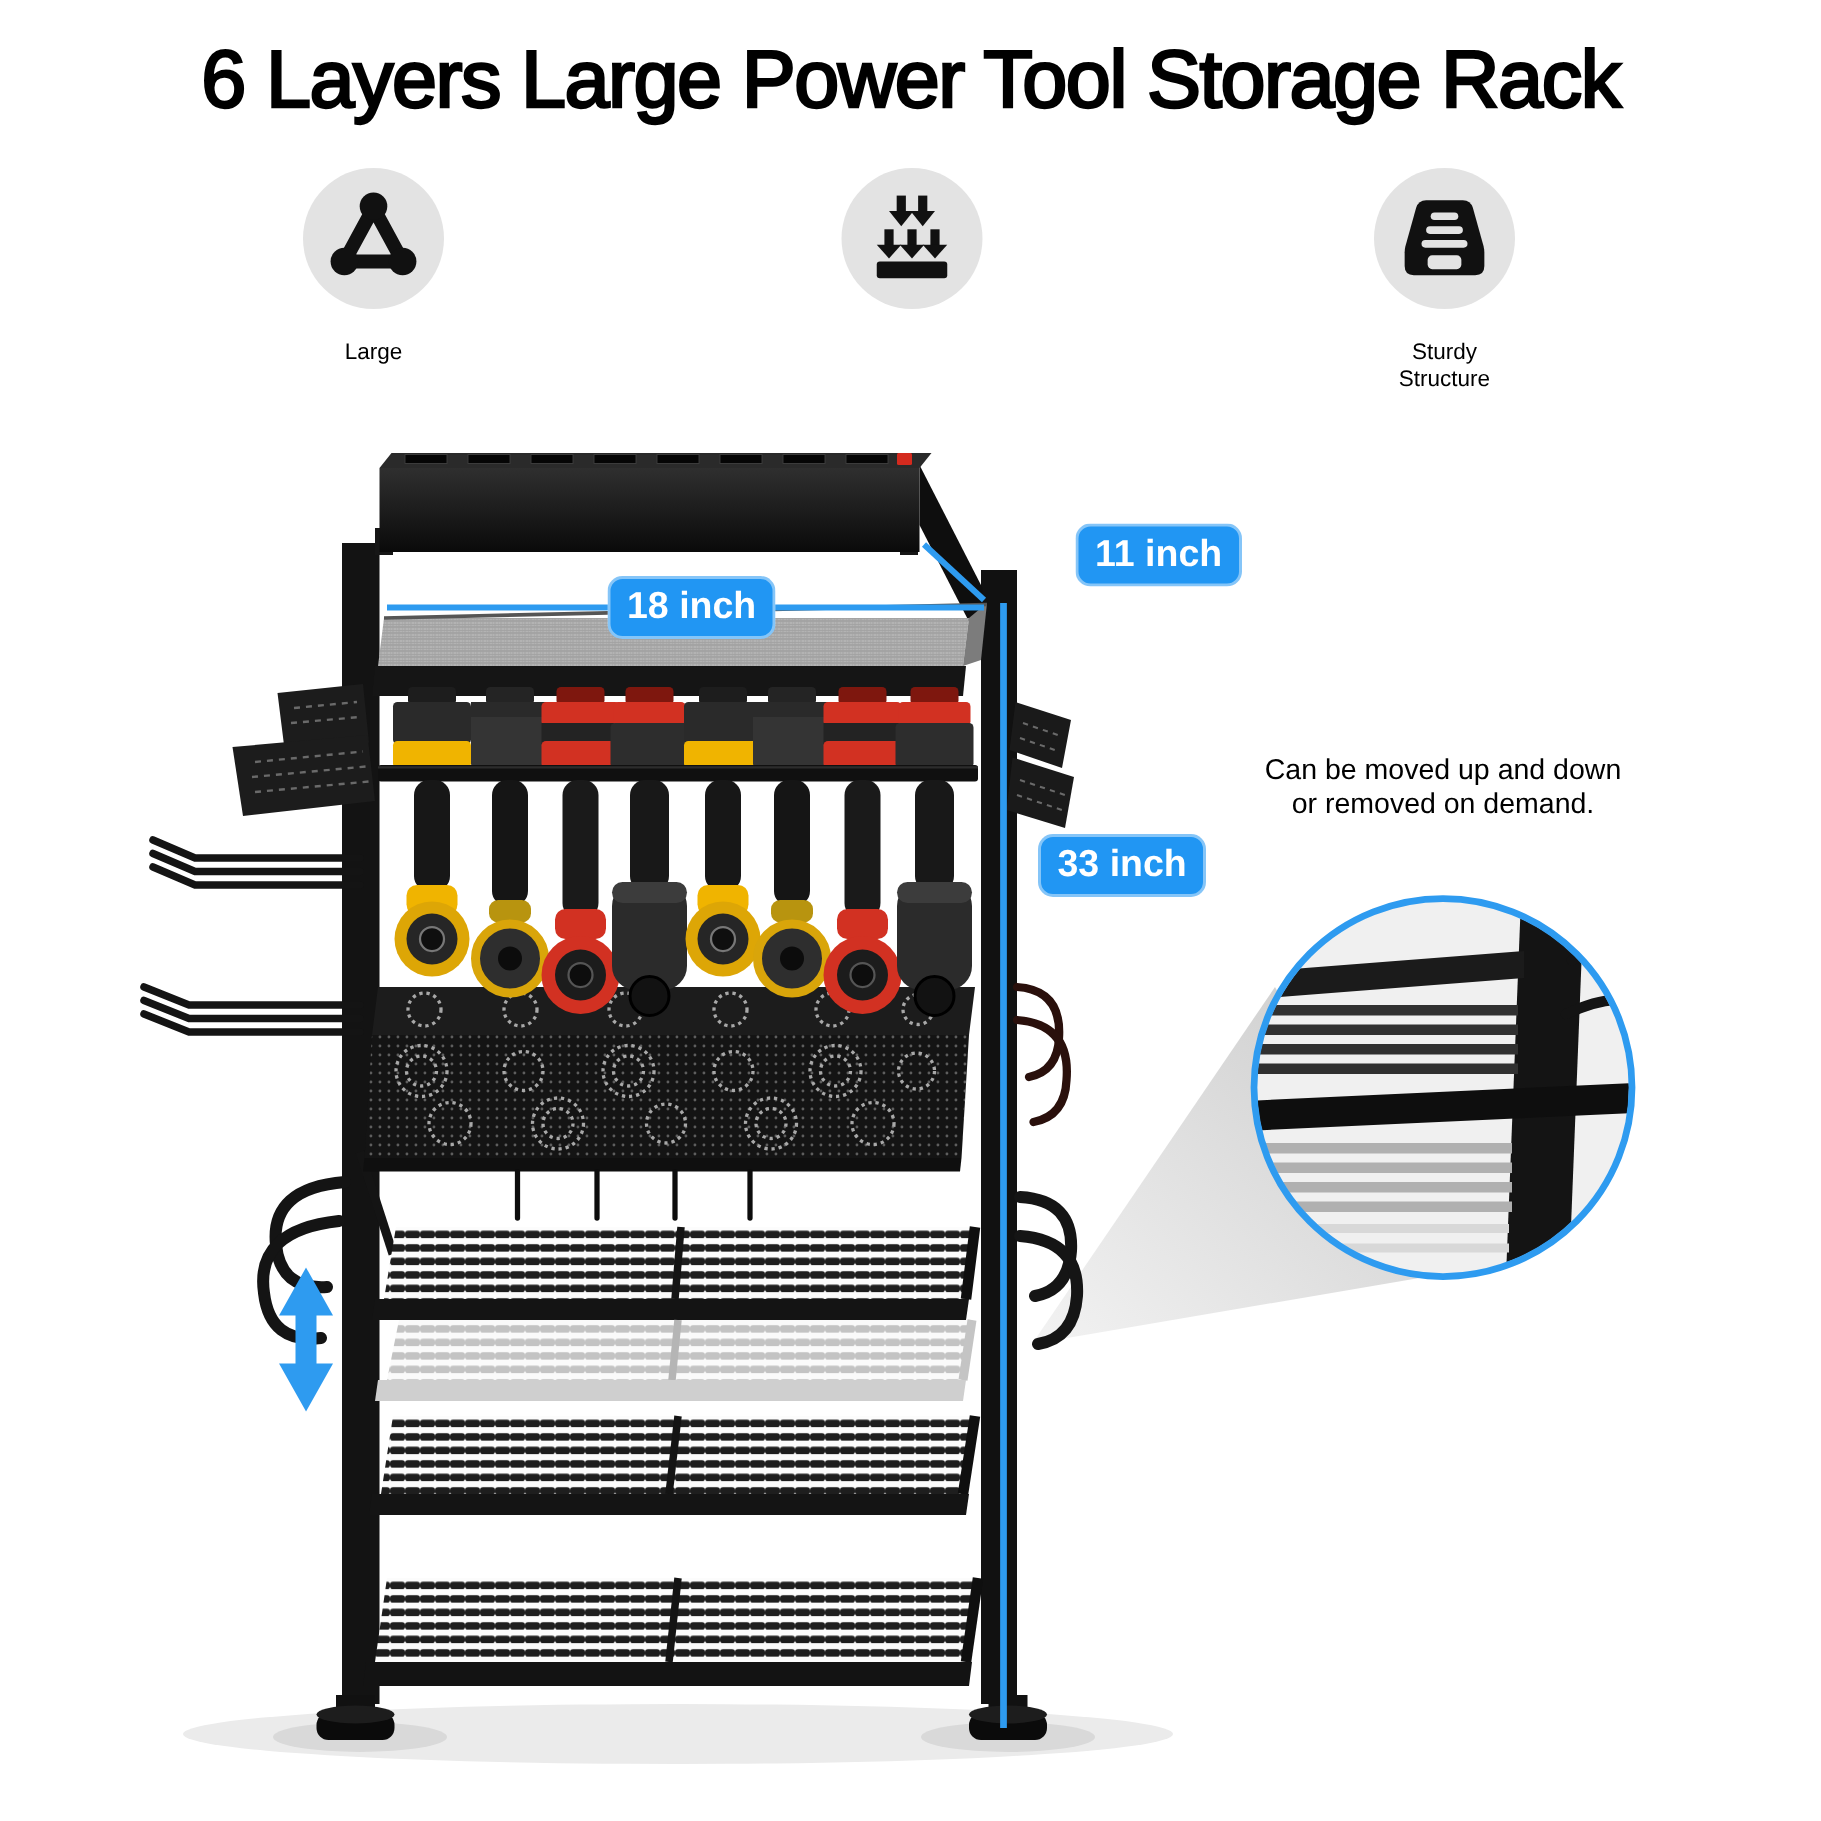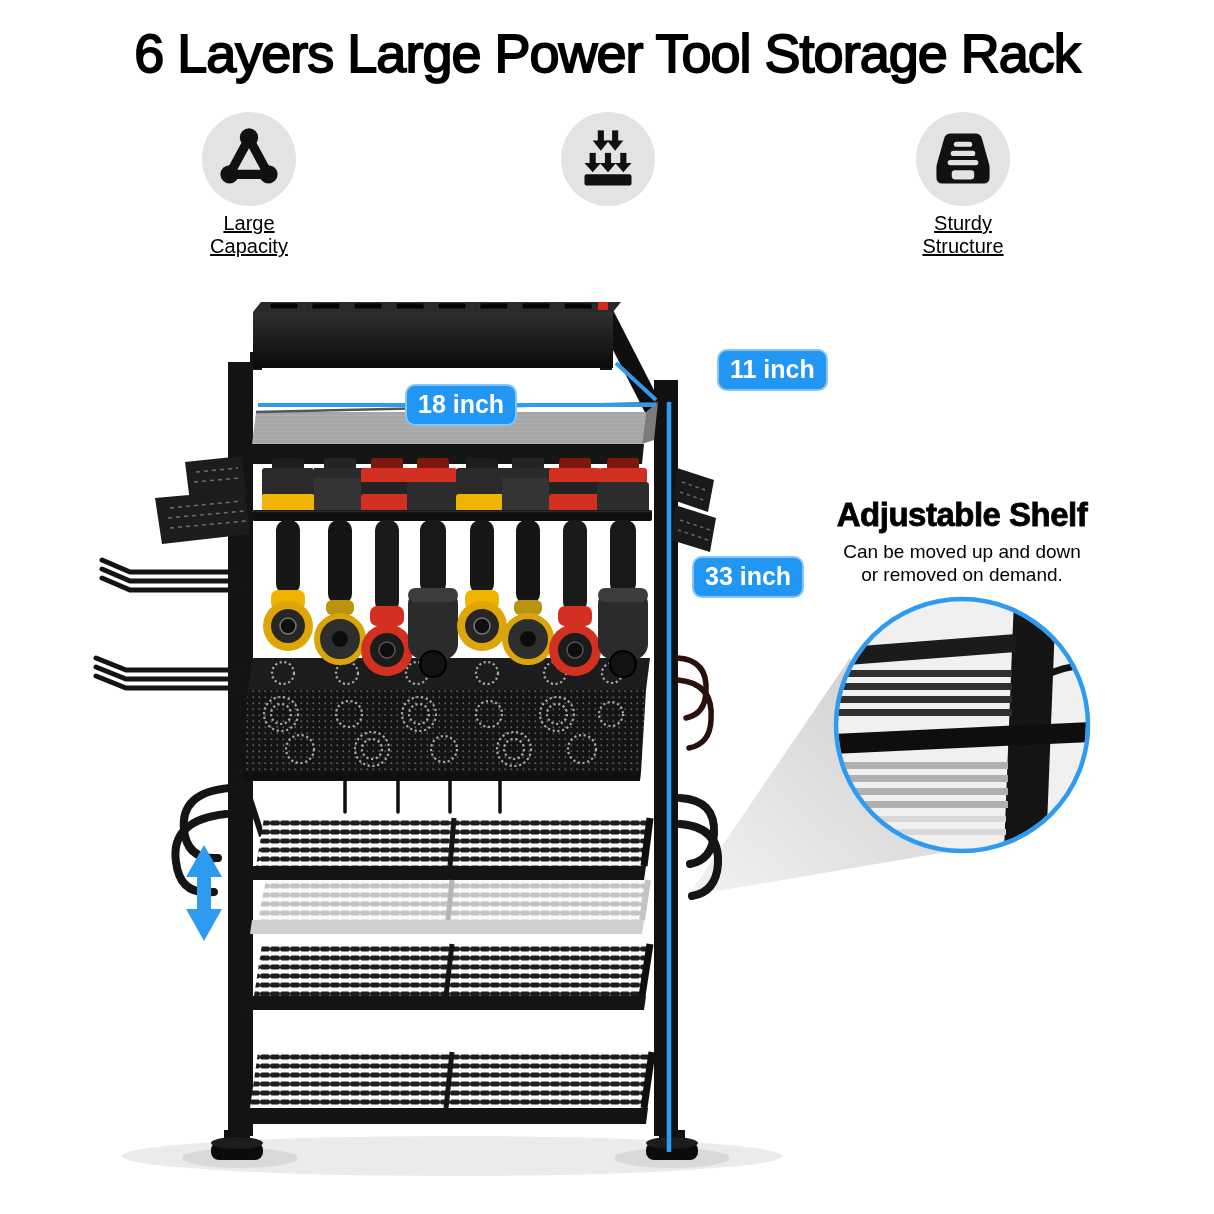--- a/index.html
+++ b/index.html
@@ -6,21 +6,21 @@
   body{width:1214px;height:1214px;position:relative;overflow:hidden;
        font-family:"Liberation Sans", sans-serif;color:#000;}
   .stage{position:absolute;inset:0;}
   .title{position:absolute;top:22px;left:0;width:100%;margin:0;text-align:center;
          font-size:54px;font-weight:normal;letter-spacing:-1px;white-space:nowrap;
          -webkit-text-stroke:1.8px #000;}
   .feature{position:absolute;top:112px;width:240px;text-align:center;}
   #feat-1{left:129px;} #feat-2{left:488px;} #feat-3{left:843px;}
   .icon-circle{width:94px;height:94px;margin:0 auto;border-radius:50%;background:#e3e3e3;
                display:flex;align-items:center;justify-content:center;}
-  .feature-label{margin-top:6px;font-size:20px;line-height:1.17;text-decoration:underline;}
+  .feature-label{margin-top:20px;font-size:15px;line-height:1.17;}
   .feature-label span{display:block;}
   svg.scene{position:absolute;left:0;top:0;}
   .badge{position:absolute;background:#2196f3;color:#fff;font-weight:bold;font-size:25px;
          line-height:1;padding:6px 11px 7px;border-radius:10px;
          border:2px solid rgba(255,255,255,0.45);box-sizing:border-box;white-space:nowrap;}
   #badge-w{left:405px;top:384px;text-align:center;}
   #badge-d{left:717px;top:349px;}
   #badge-h{left:692px;top:556px;}
   .callout{position:absolute;left:792px;top:496px;width:340px;text-align:center;}
   .callout-heading{font-size:33px;font-weight:bold;letter-spacing:-0.5px;
@@ -39,21 +39,20 @@
     <div class="icon-circle">
       <svg width="94" height="94" viewBox="0 0 92 92">
         <path d="M46 26 L27 61 L65 61 Z" fill="none" stroke="#111" stroke-width="9" stroke-linejoin="round"></path>
         <circle cx="46" cy="25" r="9" fill="#111"></circle>
         <circle cx="27" cy="61" r="9" fill="#111"></circle>
         <circle cx="65" cy="61" r="9" fill="#111"></circle>
       </svg>
     </div>
     <div class="feature-label">
       <span>Large</span>
-        <span>Capacity</span>
     </div>
   </div>
 
   <div class="feature" id="feat-2">
     <div class="icon-circle">
       <svg width="94" height="94" viewBox="0 0 92 92">
         <rect x="23" y="61" width="46" height="11" rx="2" fill="#111"></rect>
         <g fill="#111">
           <rect x="36" y="18" width="6" height="11"></rect>
             <polygon points="31,28 47,28 39,38"></polygon>
@@ -407,20 +406,19 @@
       <polygon points="204,845 186,877 222,877"></polygon>
       <polygon points="204,941 186,909 222,909"></polygon>
     </g>
   </svg>
 
   <div class="badge" id="badge-w">18 inch</div>
   <div class="badge" id="badge-d">11 inch</div>
   <div class="badge" id="badge-h">33 inch</div>
 
   <div class="callout">
-    <div class="callout-heading">Adjustable Shelf</div>
     <div class="callout-body">
       <span>Can be moved up and down</span>
       <span>or removed on demand.</span>
     </div>
   </div>
 
 </div>
 
 </body></html>

